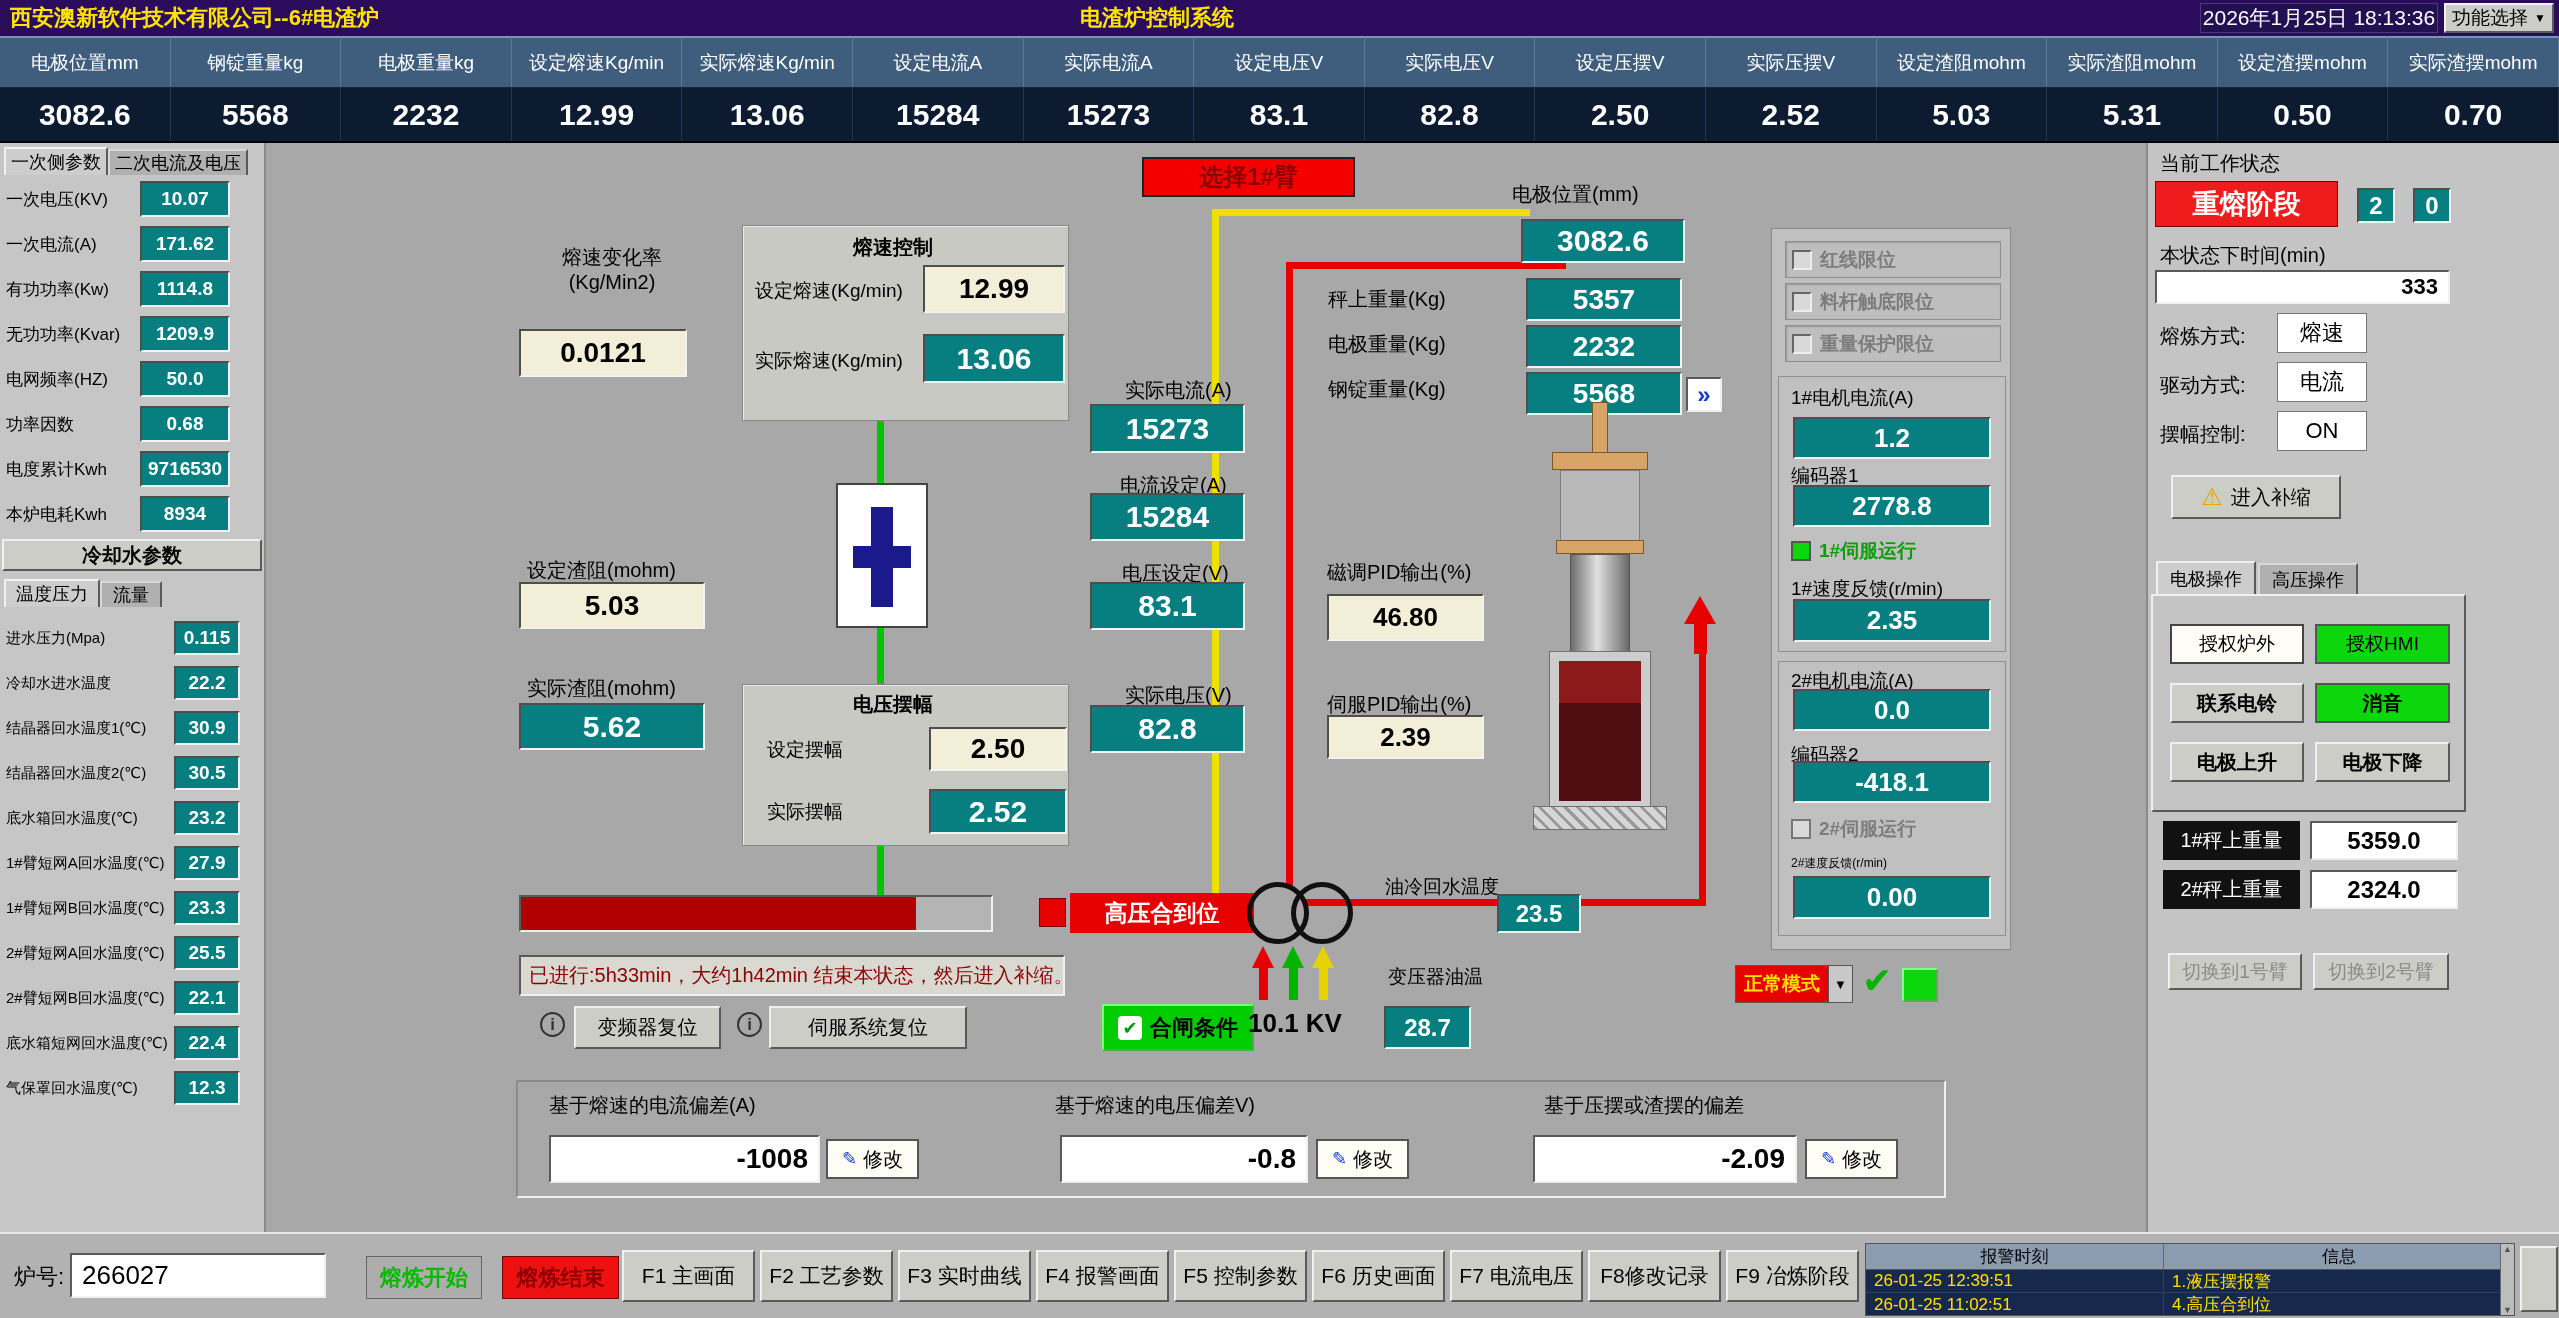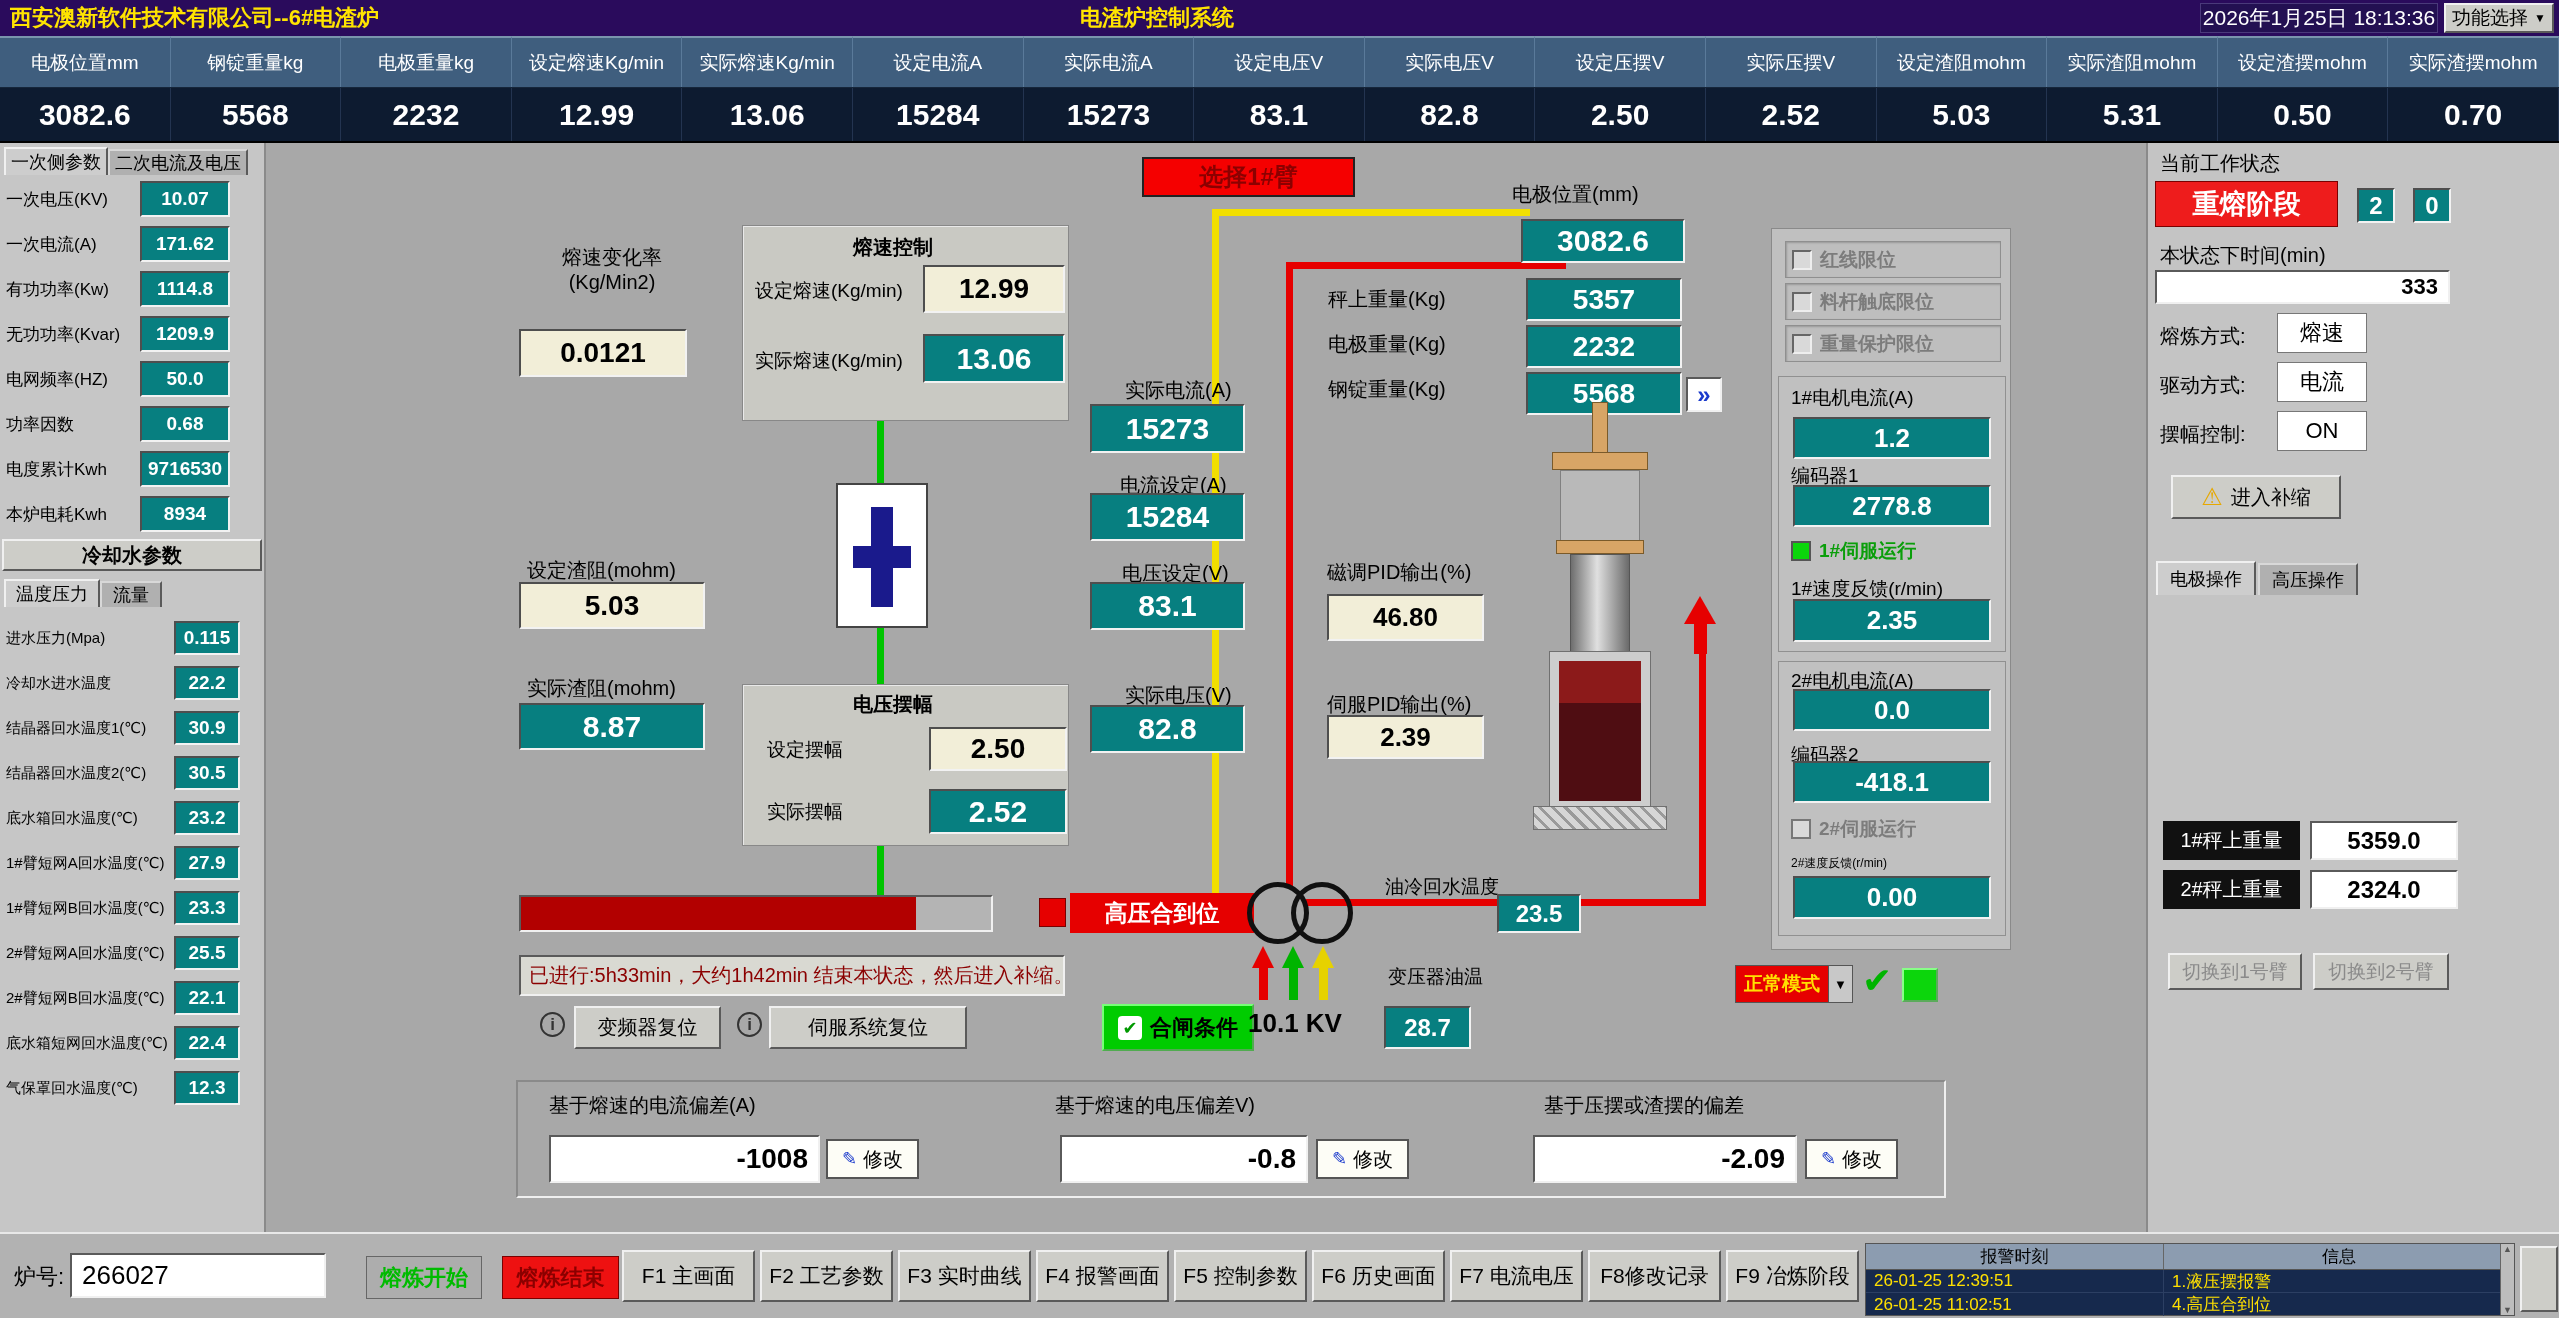--- a/index.html
+++ b/index.html
@@ -227,21 +227,21 @@
   <div class="t teal" style="left:1090px;top:705px;width:155px;height:48px;font-size:30px;">82.8</div>
 
   <div class="t" style="left:836px;top:483px;width:92px;height:145px;background:#fff;border:2px solid #444;">
     <div style="position:absolute;left:33px;top:22px;width:22px;height:100px;background:#1a1a8c;"></div>
     <div style="position:absolute;left:15px;top:61px;width:58px;height:22px;background:#1a1a8c;"></div>
   </div>
 
   <div class="t lab" style="left:527px;top:557px;">设定渣阻(mohm)</div>
   <div class="t cream" style="left:519px;top:582px;width:186px;height:47px;font-size:28px;">5.03</div>
   <div class="t lab" style="left:527px;top:675px;">实际渣阻(mohm)</div>
-  <div class="t teal" style="left:519px;top:703px;width:186px;height:47px;font-size:30px;">8.87</div>
+  <div class="t teal" style="left:519px;top:703px;width:186px;height:47px;font-size:30px;">5.62</div>
 
   <div class="t grp" style="left:742px;top:684px;width:327px;height:162px;">
     <div class="t lab" style="left:110px;top:6px;font-weight:bold;">电压摆幅</div>
     <div class="t" style="left:24px;top:52px;font-size:19px;">设定摆幅</div>
     <div class="t cream" style="left:186px;top:42px;width:138px;height:44px;font-size:28px;">2.50</div>
     <div class="t" style="left:24px;top:114px;font-size:19px;">实际摆幅</div>
     <div class="t teal" style="left:186px;top:104px;width:138px;height:45px;font-size:30px;">2.52</div>
   </div>
 
   <div class="t lab" style="left:1327px;top:559px;">磁调PID输出(%)</div>
@@ -388,20 +388,28 @@
     <div class="t lab" style="left:12px;top:278px;">摆幅控制:</div>
     <div class="t" style="left:129px;top:268px;width:90px;height:40px;background:#fff;border:1px solid #777;font-size:22px;display:flex;align-items:center;justify-content:center;">ON</div>
 
     <div class="t rais" style="left:23px;top:332px;width:170px;height:44px;font-size:20px;gap:8px;">
       <span style="color:#e6a800;font-size:24px;">⚠</span>
       <span>进入补缩</span>
     </div>
 
     <div class="tab on t" style="left:8px;top:418px;width:100px;height:34px;">电极操作</div>
     <div class="tab off t" style="left:110px;top:420px;width:100px;height:32px;">高压操作</div>
+    <div class="t" style="left:3px;top:451px;width:315px;height:218px;border:2px solid;border-color:#f0f0f0 #5a5a5a #5a5a5a #f0f0f0;">
+      <div class="t" style="left:17px;top:28px;width:134px;height:40px;background:#fdfdf6;border:2px solid #444;display:flex;align-items:center;justify-content:center;font-size:19px;cursor:pointer;">授权炉外</div>
+      <div class="t greenbtn" style="left:162px;top:28px;width:135px;height:40px;font-size:19px;">授权HMI</div>
+      <div class="t rais" style="left:17px;top:87px;width:134px;height:40px;font-size:20px;font-weight:bold;">联系电铃</div>
+      <div class="t greenbtn" style="left:162px;top:87px;width:135px;height:40px;font-size:20px;font-weight:bold;">消音</div>
+      <div class="t rais" style="left:17px;top:146px;width:134px;height:40px;font-size:20px;font-weight:bold;">电极上升</div>
+      <div class="t rais" style="left:162px;top:146px;width:135px;height:40px;font-size:20px;font-weight:bold;">电极下降</div>
+    </div>
 
     <div class="t blackbox" style="left:15px;top:678px;width:137px;height:39px;">1#秤上重量</div>
     <div class="t whitebox" style="left:162px;top:678px;width:148px;height:39px;font-size:24px;justify-content:center;">5359.0</div>
     <div class="t blackbox" style="left:15px;top:727px;width:137px;height:39px;">2#秤上重量</div>
     <div class="t whitebox" style="left:162px;top:727px;width:148px;height:39px;font-size:24px;justify-content:center;">2324.0</div>
 
     <div class="t rais" style="left:20px;top:810px;width:134px;height:37px;font-size:19px;color:#8a8a8a;">切换到1号臂</div>
     <div class="t rais" style="left:165px;top:810px;width:136px;height:37px;font-size:19px;color:#8a8a8a;">切换到2号臂</div>
   </div>
 

